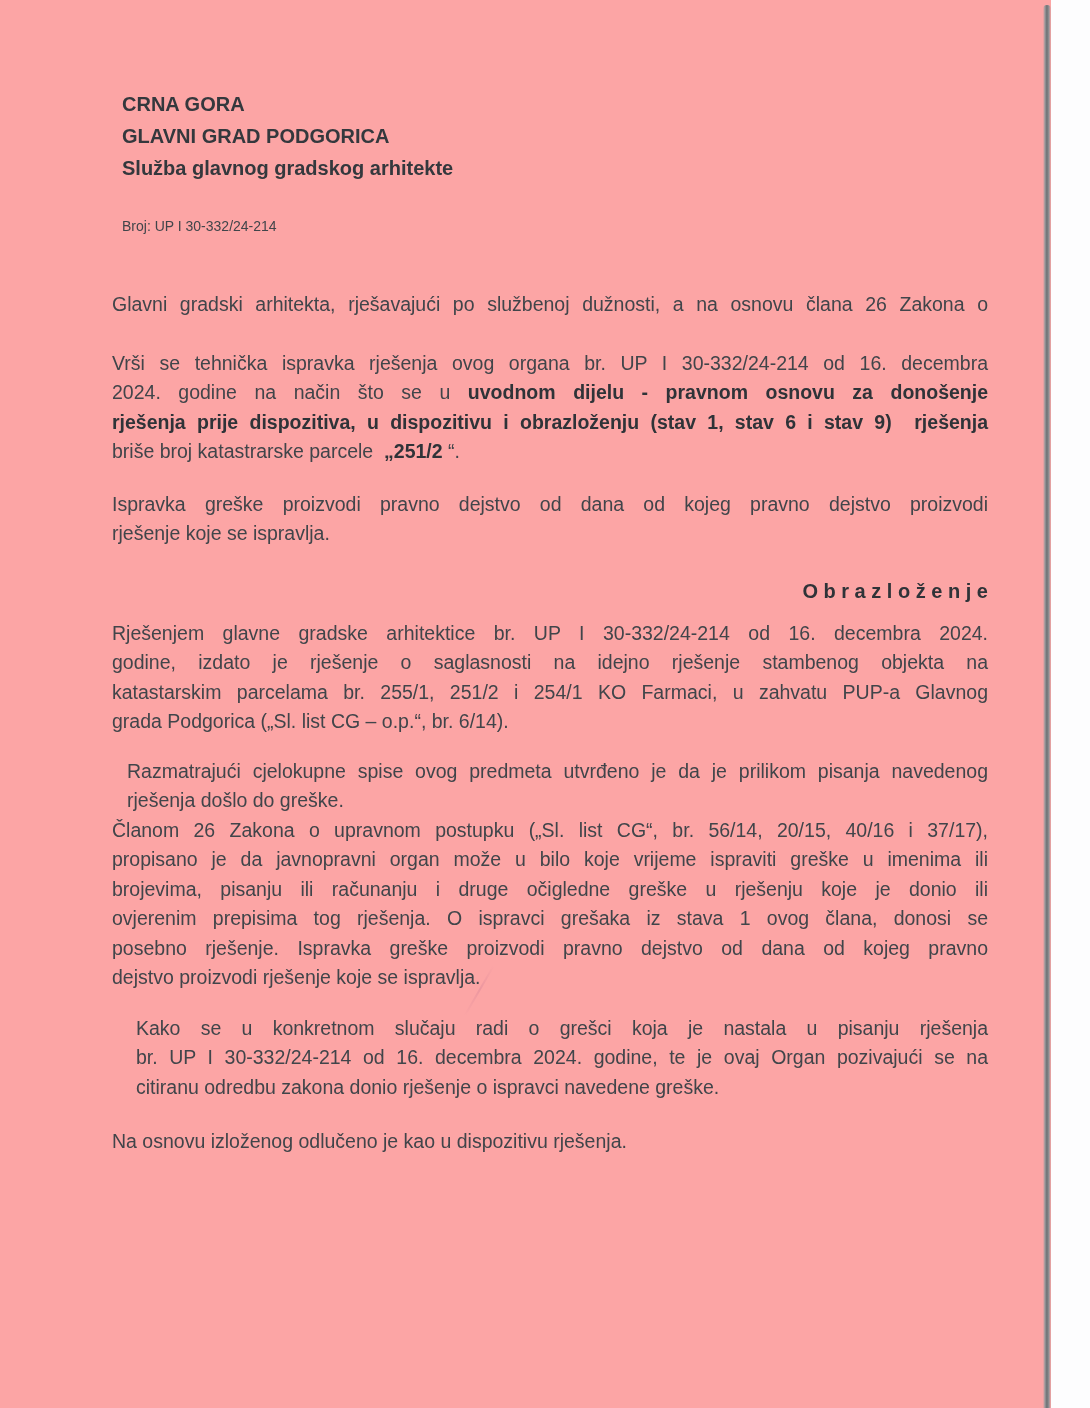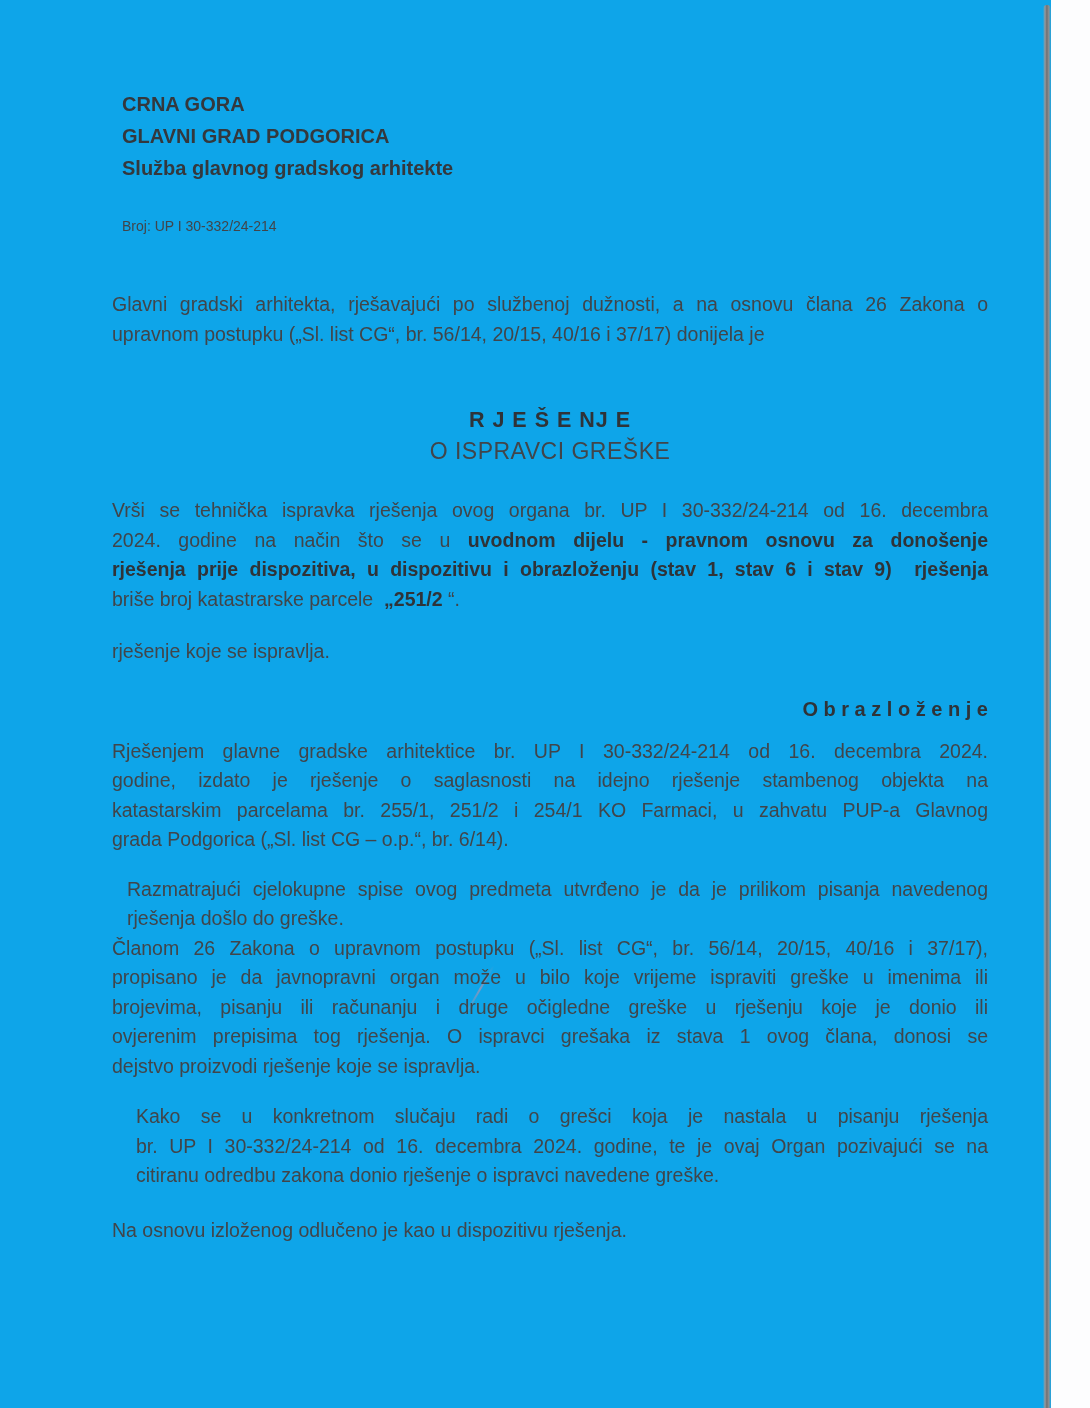--- a/index.html
+++ b/index.html
@@ -1,21 +1,21 @@
 <!DOCTYPE html>
 <html lang="sr"><head>
 <meta charset="utf-8">
 <style>
   html, body { margin: 0; padding: 0; background: #e9eaeb; }
   .page {
     position: relative;
     width: 1090px;
     height: 1408px;
     margin: 0 auto;
-    background: #0ea5e9;
+    background: #fca5a5;
     overflow: hidden;
     font-family: "Liberation Sans", "DejaVu Sans", sans-serif;
     color: #41454a;
   }
   
   .right-strip {
     position: absolute; top: 0; bottom: 0; left: 1051px; right: 0;
     background: #fdfdfe;
   }
   
@@ -78,56 +78,53 @@
       <div>GLAVNI GRAD PODGORICA</div>
       <div>Služba glavnog gradskog arhitekte</div>
     </div>
 
     <div class="reference">
       <div>Broj: UP I 30-332/24-214</div>
     </div>
 
     <div class="para p-intro">
         <div class="tline just"><span class="r">Glavni gradski arhitekta, rješavajući po službenoj dužnosti, a na osnovu člana 26 Zakona o</span></div>
-        <div class="tline"><span class="r">upravnom postupku („Sl. list CG“, br. 56/14, 20/15, 40/16 i 37/17) donijela je</span></div>
       </div>
 
-    <div class="title-block">
-      <div class="doc-title">R J E Š E NJ E</div>
-      <div class="doc-subtitle">O ISPRAVCI GREŠKE</div>
-    </div>
 
     <div class="para p-decision">
         <div class="tline just"><span class="r">Vrši se tehnička ispravka rješenja ovog organa br. UP I 30-332/24-214 od 16. decembra</span></div>
         <div class="tline just"><span class="r">2024. godine na način što se u </span><span class="b">uvodnom dijelu - pravnom osnovu za donošenje</span></div>
         <div class="tline just"><span class="b">rješenja prije dispozitiva, u dispozitivu i obrazloženju (stav 1, stav 6 i stav 9) &nbsp;rješenja</span></div>
         <div class="tline"><span class="r">briše broj katastrarske parcele &nbsp;</span><span class="b">„251/2</span><span class="r"> “.</span></div>
       </div>
 
     <div class="para p-effect">
+        <div class="tline just"><span class="r">Ispravka greške proizvodi pravno dejstvo od dana od kojeg pravno dejstvo proizvodi</span></div>
         <div class="tline"><span class="r">rješenje koje se ispravlja.</span></div>
       </div>
 
     <div class="section-heading">O b r a z l o ž e n j e</div>
 
     <div class="para p-r1">
         <div class="tline just"><span class="r">Rješenjem glavne gradske arhitektice br. UP I 30-332/24-214 od 16. decembra 2024.</span></div>
         <div class="tline just"><span class="r">godine, izdato je rješenje o saglasnosti na idejno rješenje stambenog objekta na</span></div>
         <div class="tline just"><span class="r">katastarskim parcelama br. 255/1, 251/2 i 254/1 KO Farmaci, u zahvatu PUP-a Glavnog</span></div>
         <div class="tline"><span class="r">grada Podgorica („Sl. list CG – o.p.“, br. 6/14).</span></div>
       </div>
     <div class="para p-r2">
         <div class="tline just"><span class="r">Razmatrajući cjelokupne spise ovog predmeta utvrđeno je da je prilikom pisanja navedenog</span></div>
         <div class="tline"><span class="r">rješenja došlo do greške.</span></div>
       </div>
     <div class="para p-r3">
         <div class="tline just"><span class="r">Članom 26 Zakona o upravnom postupku („Sl. list CG“, br. 56/14, 20/15, 40/16 i 37/17),</span></div>
         <div class="tline just"><span class="r">propisano je da javnopravni organ može u bilo koje vrijeme ispraviti greške u imenima ili</span></div>
         <div class="tline just"><span class="r">brojevima, pisanju ili računanju i druge očigledne greške u rješenju koje je donio ili</span></div>
         <div class="tline just"><span class="r">ovjerenim prepisima tog rješenja. O ispravci grešaka iz stava 1 ovog člana, donosi se</span></div>
+        <div class="tline just"><span class="r">posebno rješenje. Ispravka greške proizvodi pravno dejstvo od dana od kojeg pravno</span></div>
         <div class="tline"><span class="r">dejstvo proizvodi rješenje koje se ispravlja.</span></div>
       </div>
     <div class="para p-r4">
         <div class="tline just"><span class="r">Kako se u konkretnom slučaju radi o grešci koja je nastala u pisanju rješenja</span></div>
         <div class="tline just"><span class="r">br. UP I 30-332/24-214 od 16. decembra 2024. godine, te je ovaj Organ pozivajući se na</span></div>
         <div class="tline"><span class="r">citiranu odredbu zakona donio rješenje o ispravci navedene greške.</span></div>
       </div>
 
     <div class="para p-closing">
         <div class="tline"><span class="r">Na osnovu izloženog odlučeno je kao u dispozitivu rješenja.</span></div>

